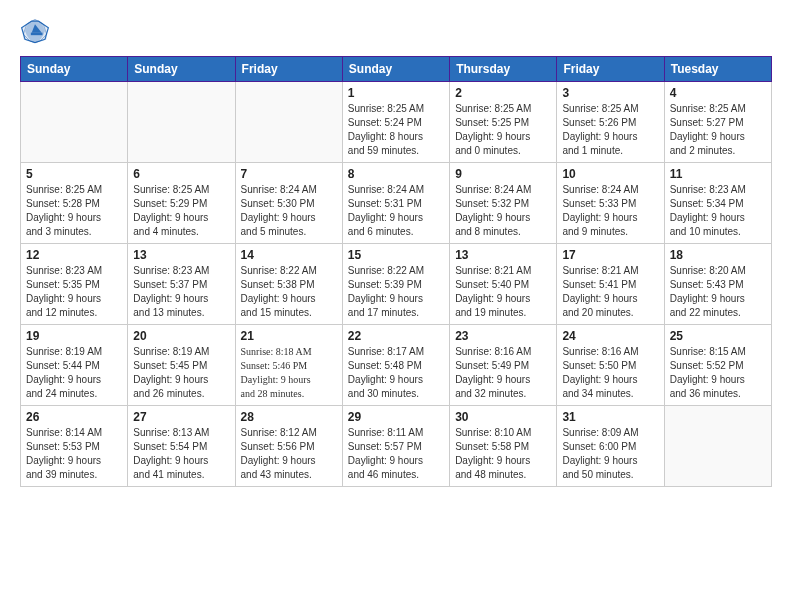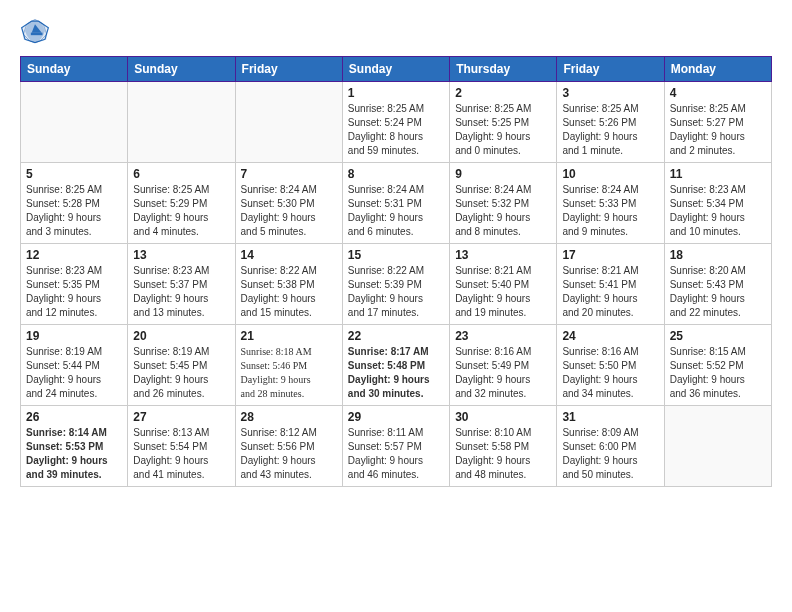--- a/index.html
+++ b/index.html
@@ -128,21 +128,21 @@
 
   <table class="calendar">
     <thead>
       <tr>
       <th>Sunday</th>
           <th>Sunday</th>
           <th>Friday</th>
           <th>Sunday</th>
           <th>Thursday</th>
           <th>Friday</th>
-          <th>Monday</th>
+          <th>Tuesday</th>
         </tr>
     </thead>
     <tbody id="calendar-body">
     <tr class="week-row">
           <td class="empty"></td>
           <td class="empty"></td>
           <td class="empty"></td>
           <td>
             <div class="day-number">1</div>
             <div class="day-info" style="white-space: pre-line;">Sunrise: 8:25 AM
@@ -291,21 +291,21 @@
           </td>
           <td>
             <div class="day-number">21</div>
             <div class="day-info" style="white-space: pre-line; font-family: Liberation Serif, serif;">Sunrise: 8:18 AM
 Sunset: 5:46 PM
 Daylight: 9 hours
 and 28 minutes.</div>
           </td>
           <td>
             <div class="day-number">22</div>
-            <div class="day-info" style="white-space: pre-line; font-weight: bold;">Sunrise: 8:17 AM
+            <div class="day-info" style="white-space: pre-line;">Sunrise: 8:17 AM
 Sunset: 5:48 PM
 Daylight: 9 hours
 and 30 minutes.</div>
           </td>
           <td>
             <div class="day-number">23</div>
             <div class="day-info" style="white-space: pre-line;">Sunrise: 8:16 AM
 Sunset: 5:49 PM
 Daylight: 9 hours
 and 32 minutes.</div>
@@ -321,21 +321,21 @@
             <div class="day-number">25</div>
             <div class="day-info" style="white-space: pre-line;">Sunrise: 8:15 AM
 Sunset: 5:52 PM
 Daylight: 9 hours
 and 36 minutes.</div>
           </td>
         </tr>
         <tr class="week-row">
           <td>
             <div class="day-number">26</div>
-            <div class="day-info" style="white-space: pre-line; font-weight: bold;">Sunrise: 8:14 AM
+            <div class="day-info" style="white-space: pre-line;">Sunrise: 8:14 AM
 Sunset: 5:53 PM
 Daylight: 9 hours
 and 39 minutes.</div>
           </td>
           <td>
             <div class="day-number">27</div>
             <div class="day-info" style="white-space: pre-line;">Sunrise: 8:13 AM
 Sunset: 5:54 PM
 Daylight: 9 hours
 and 41 minutes.</div>

